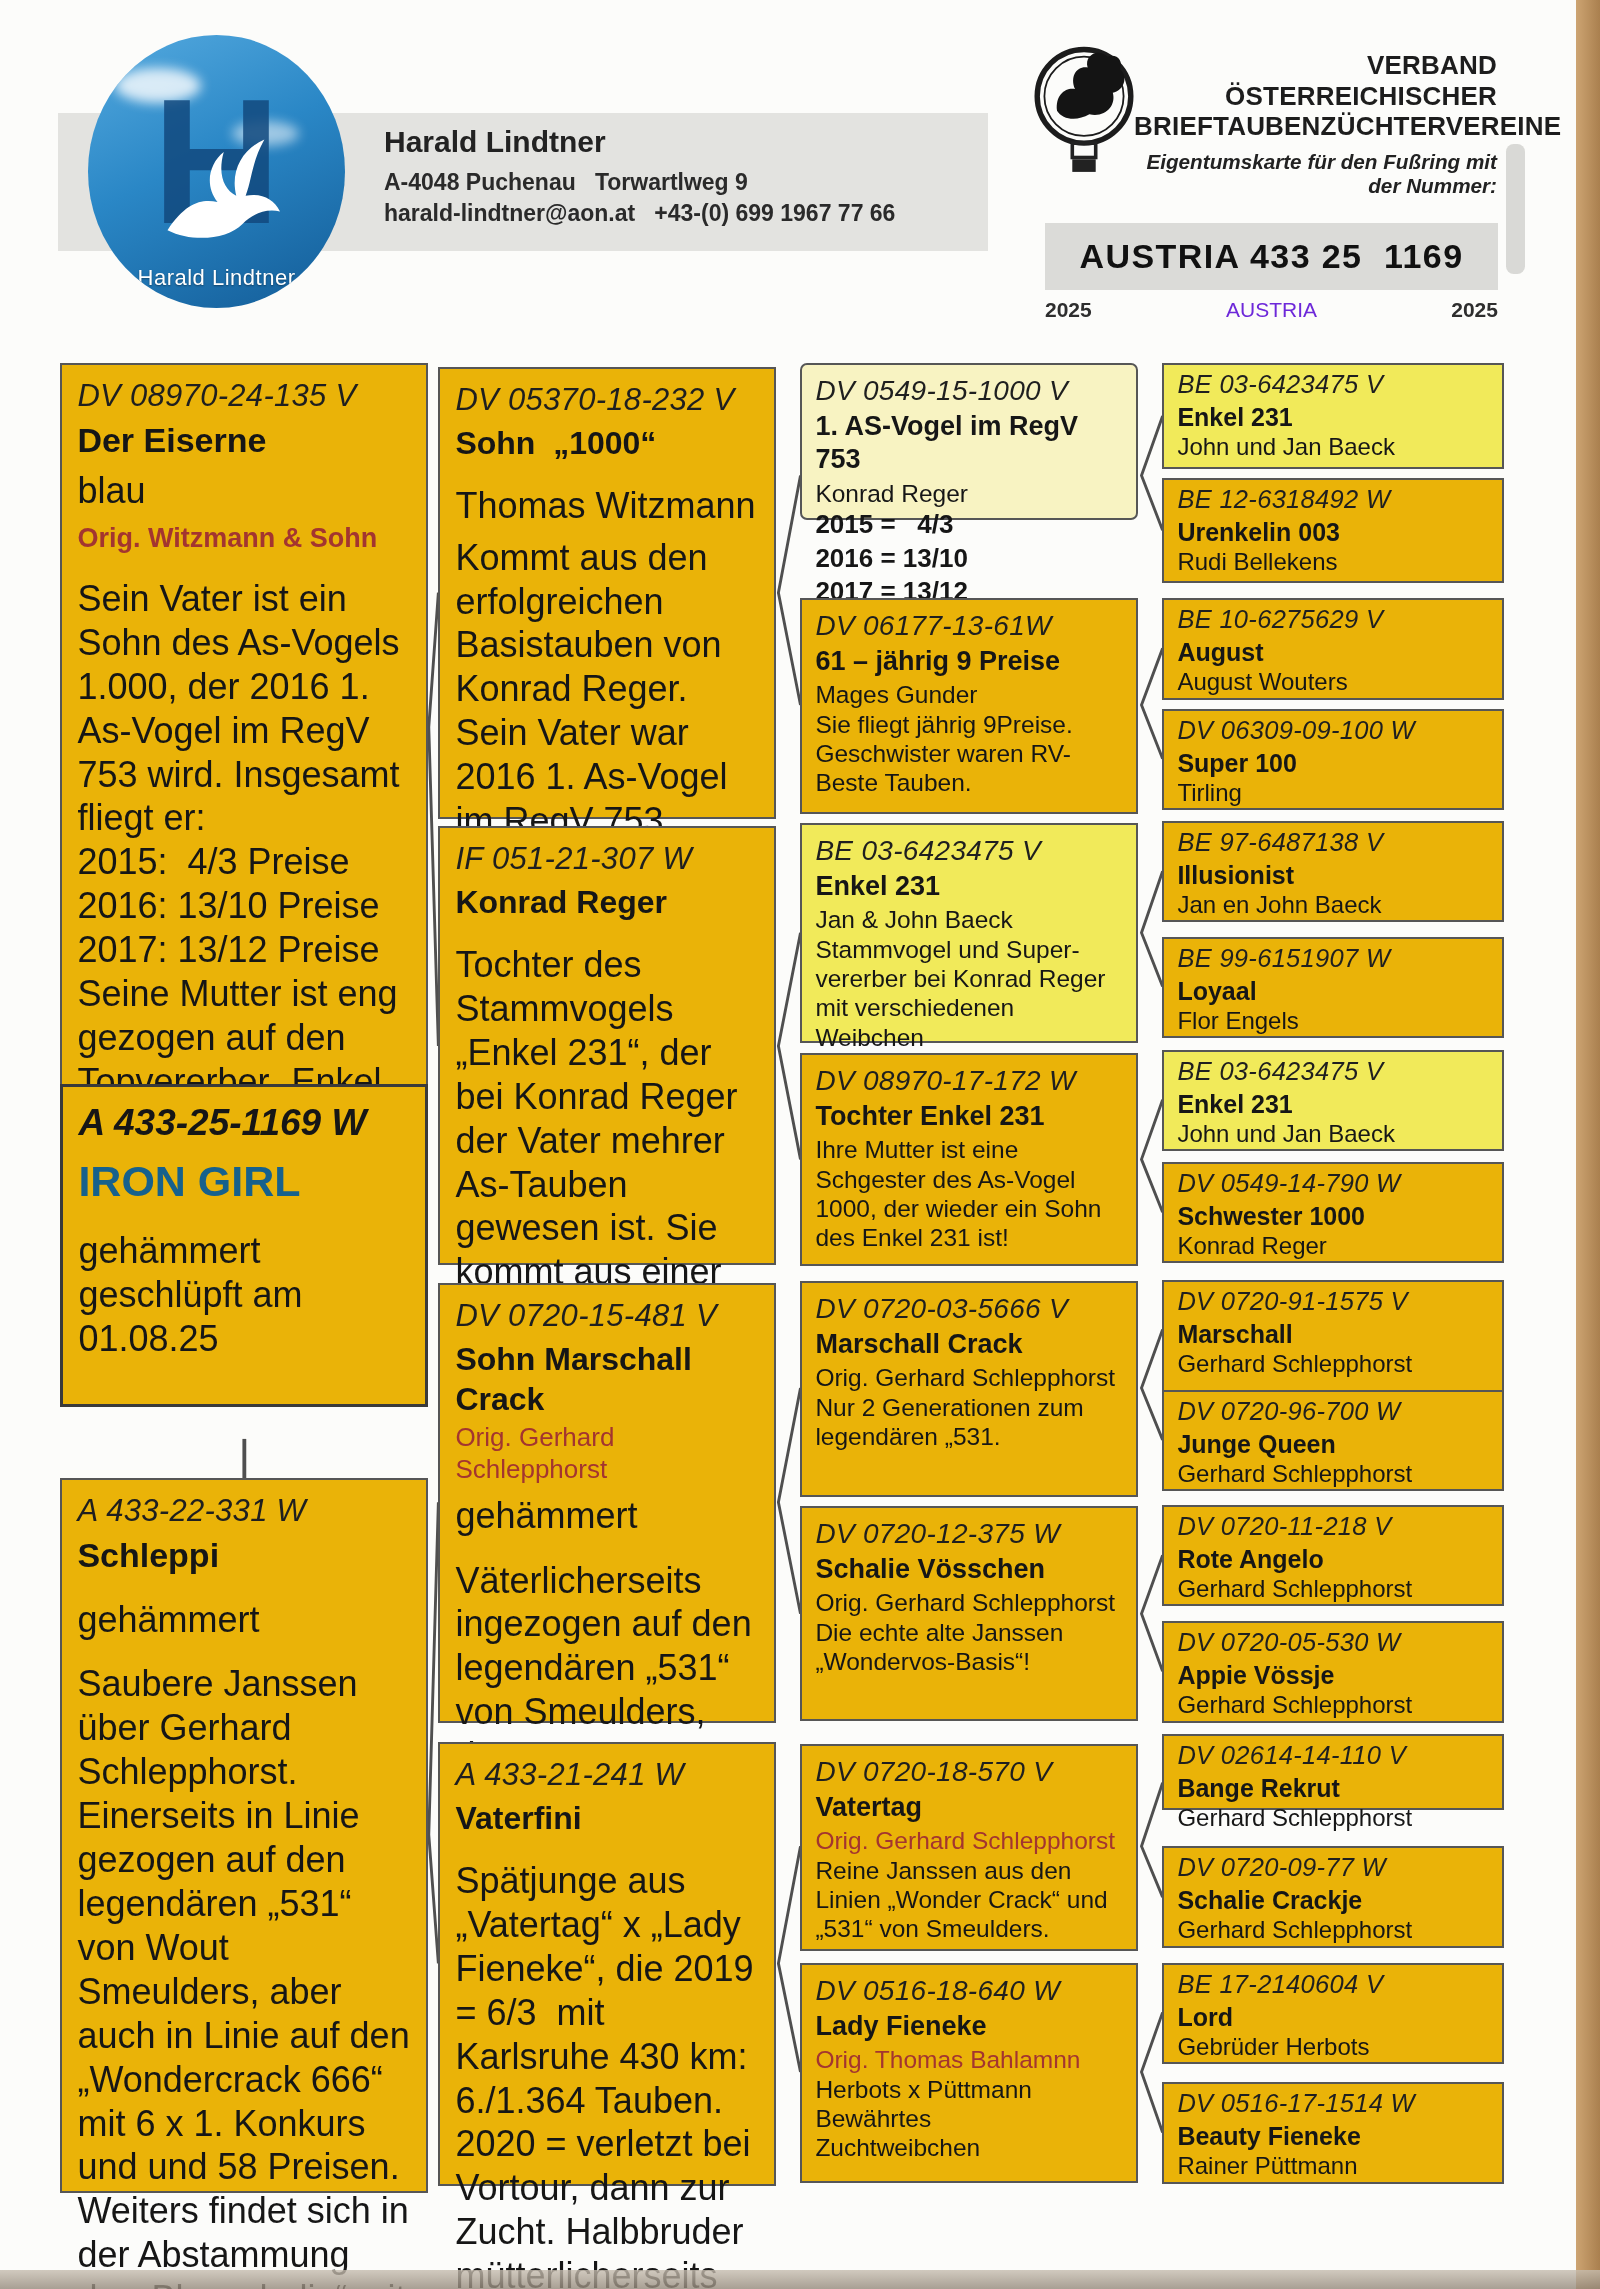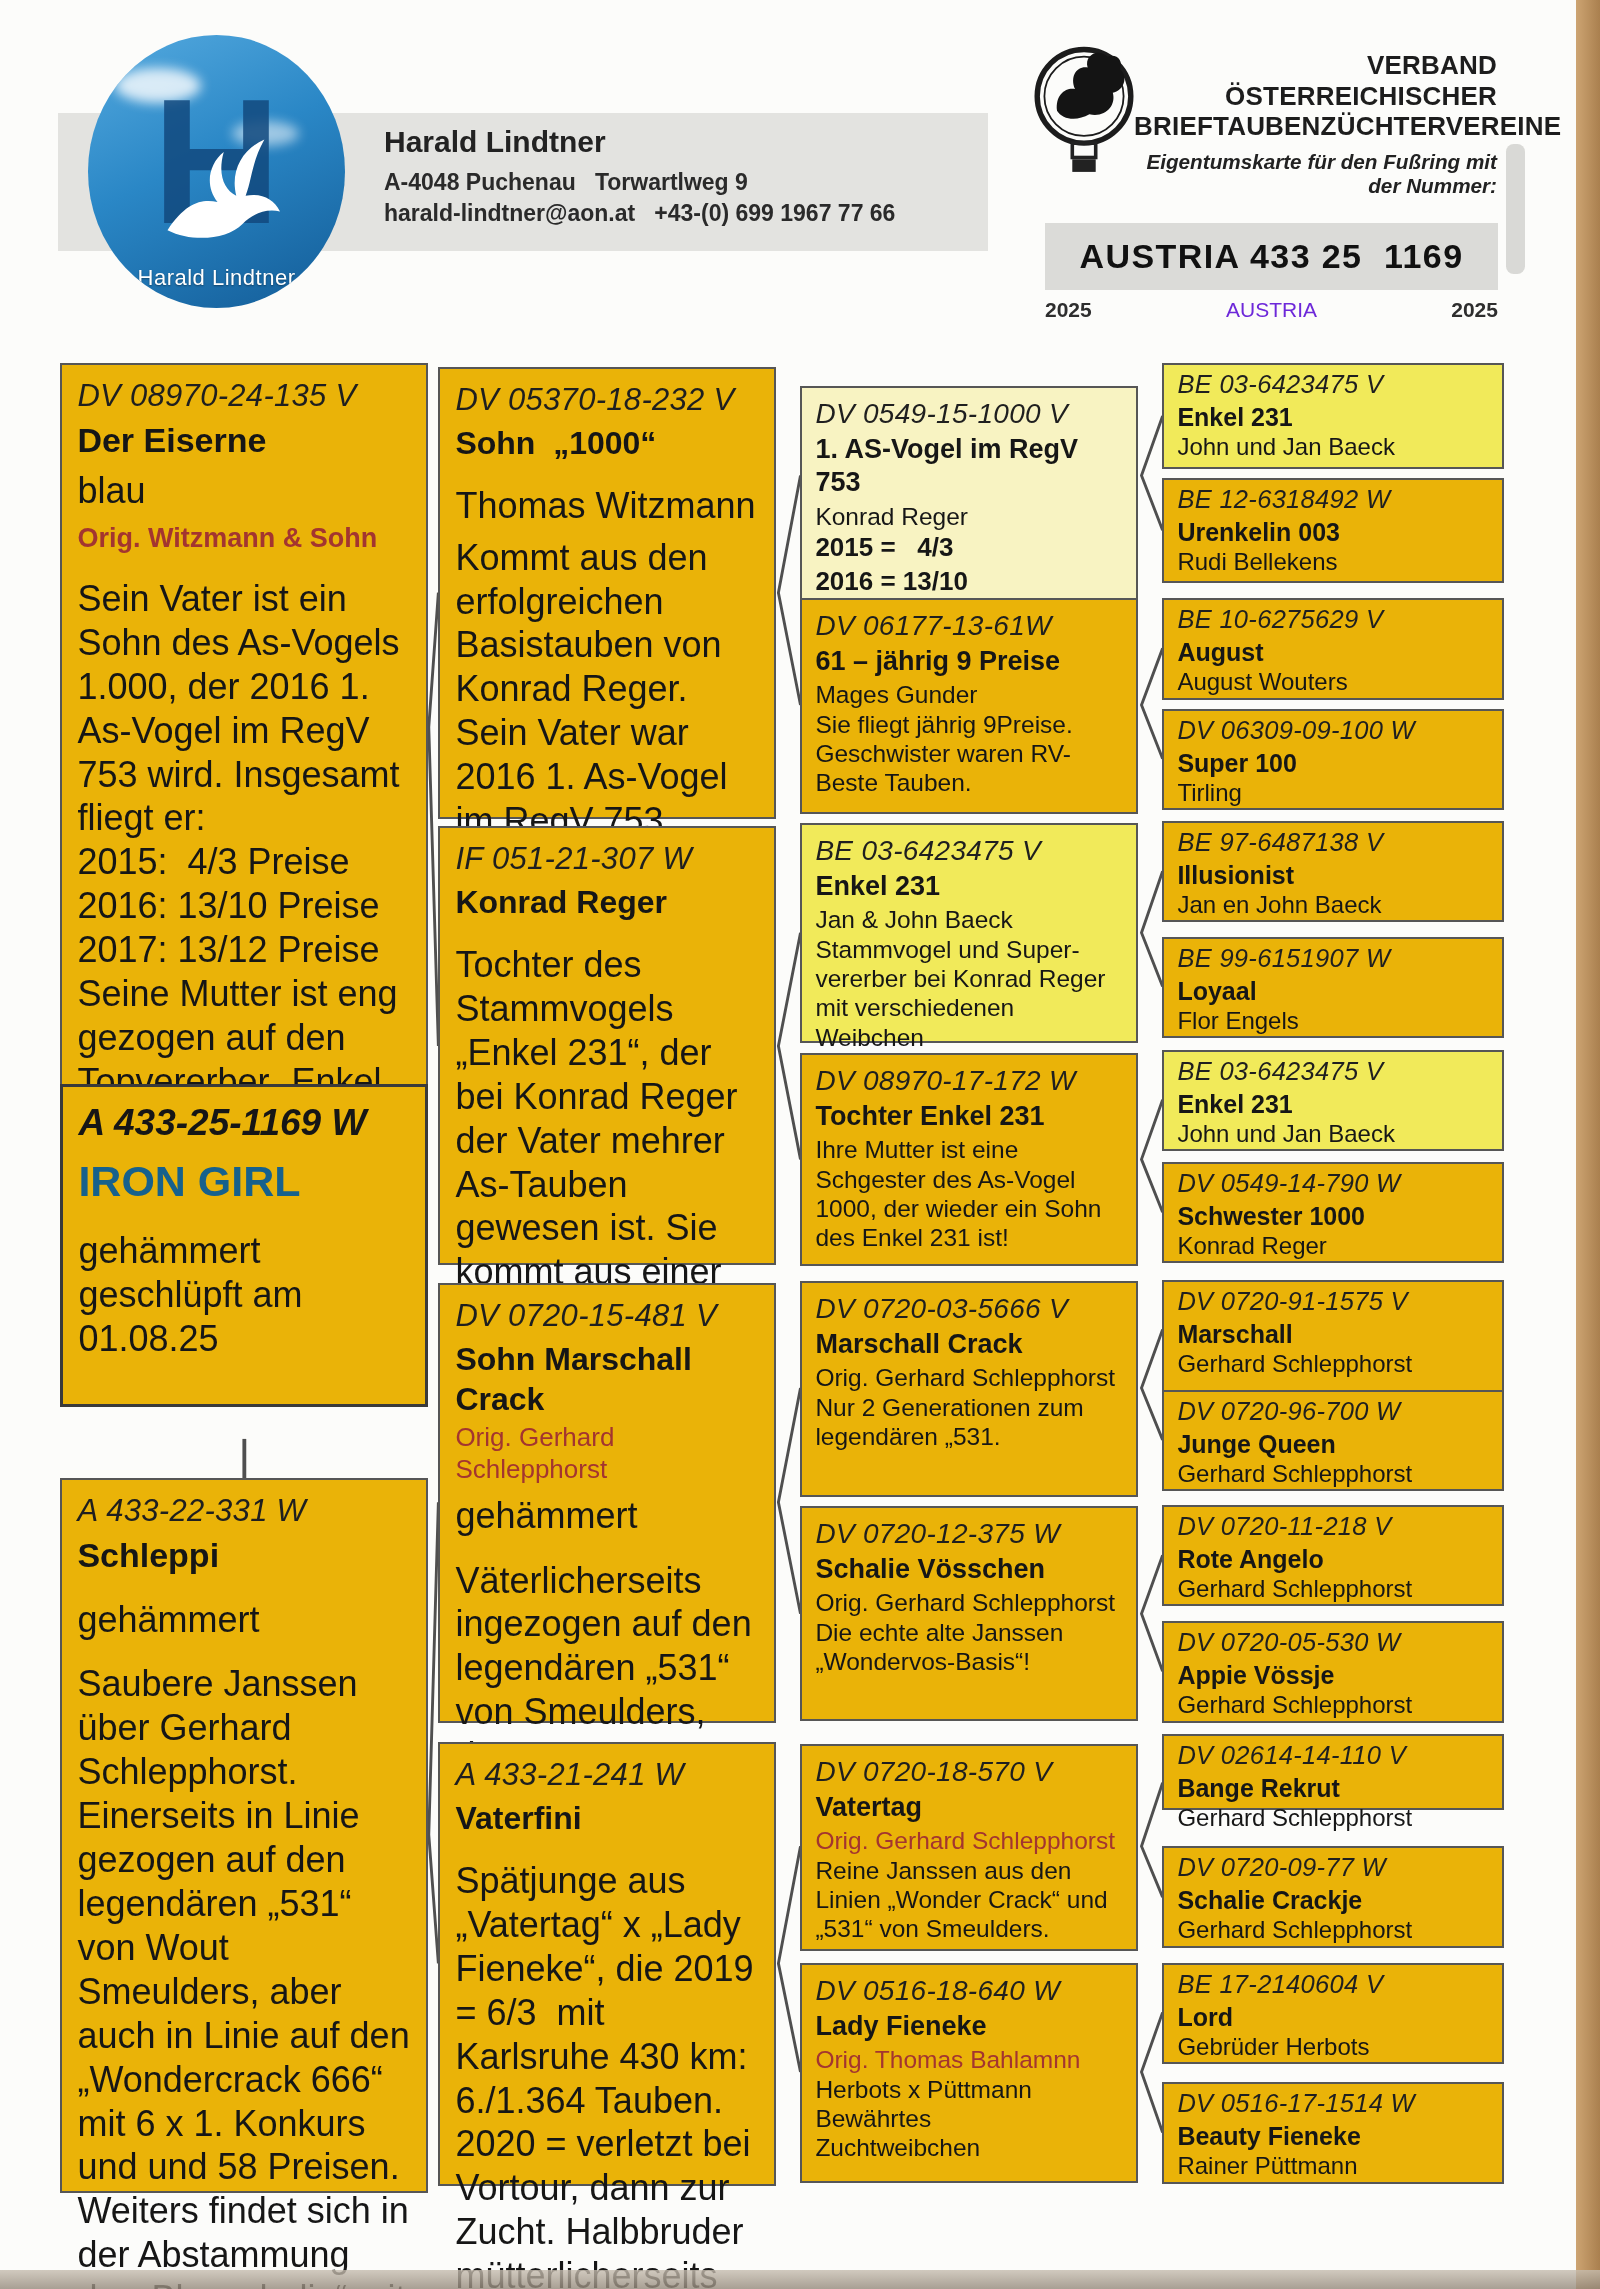--- a/index.html
+++ b/index.html
@@ -185,21 +185,21 @@
         <div class="l l-body mt-sm">gehämmert</div>
         <div class="l l-body mt-md">Väterlicherseits ingezogen auf den legendären „531“ von Smeulders, der 15 x 1. Konkurs und in 8 Jahren 102 Preise fliegt.</div>
         <div class="l l-body">Mütterlicherseits findet sich die alte Janssen-Wondervos Basis.</div>
       </div>
       <div class="box c2" style="left: 438px; top: 1742px; width: 338px; height: 444px;">
         <div class="l l-ring">A 433-21-241 W</div>
         <div class="l l-name">Vaterfini</div>
         <div class="l l-body mt-md">Spätjunge aus „Vatertag“ x „Lady Fieneke“, die 2019 = 6/3  mit Karlsruhe 430 km: 6./1.364 Tauben. 2020 = verletzt bei Vortour, dann zur Zucht. Halbbruder mütterlicherseits  „21-211“ fliegt beim Talent Quatro 21: 76. Finale 509 km +</div>
         <div class="l l-body">33. Ace Time</div>
       </div>
-      <div class="box c3 hl-pale" style="left: 800px; top: 386px; width: 338px; height: 221px;">
+      <div class="box c3 hl-pale" style="left: 800px; top: 363px; width: 338px; height: 157px; border-radius: 7px;">
         <div class="l l-ring">DV 0549-15-1000 V</div>
         <div class="l l-name">1. AS-Vogel im RegV 753</div>
         <div class="l l-body">Konrad Reger</div>
         <div class="l l-bold">2015 =   4/3</div>
         <div class="l l-bold">2016 = 13/10</div>
         <div class="l l-bold">2017 = 13/12</div>
       </div>
       <div class="box c3" style="left: 800px; top: 598px; width: 338px; height: 216px;">
         <div class="l l-ring">DV 06177-13-61W</div>
         <div class="l l-name">61 – jährig 9 Preise</div>

